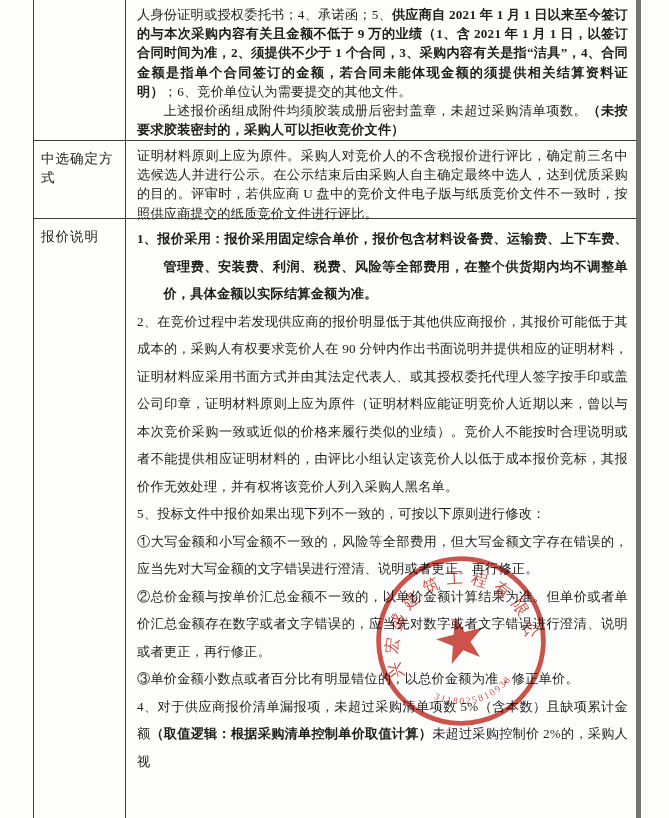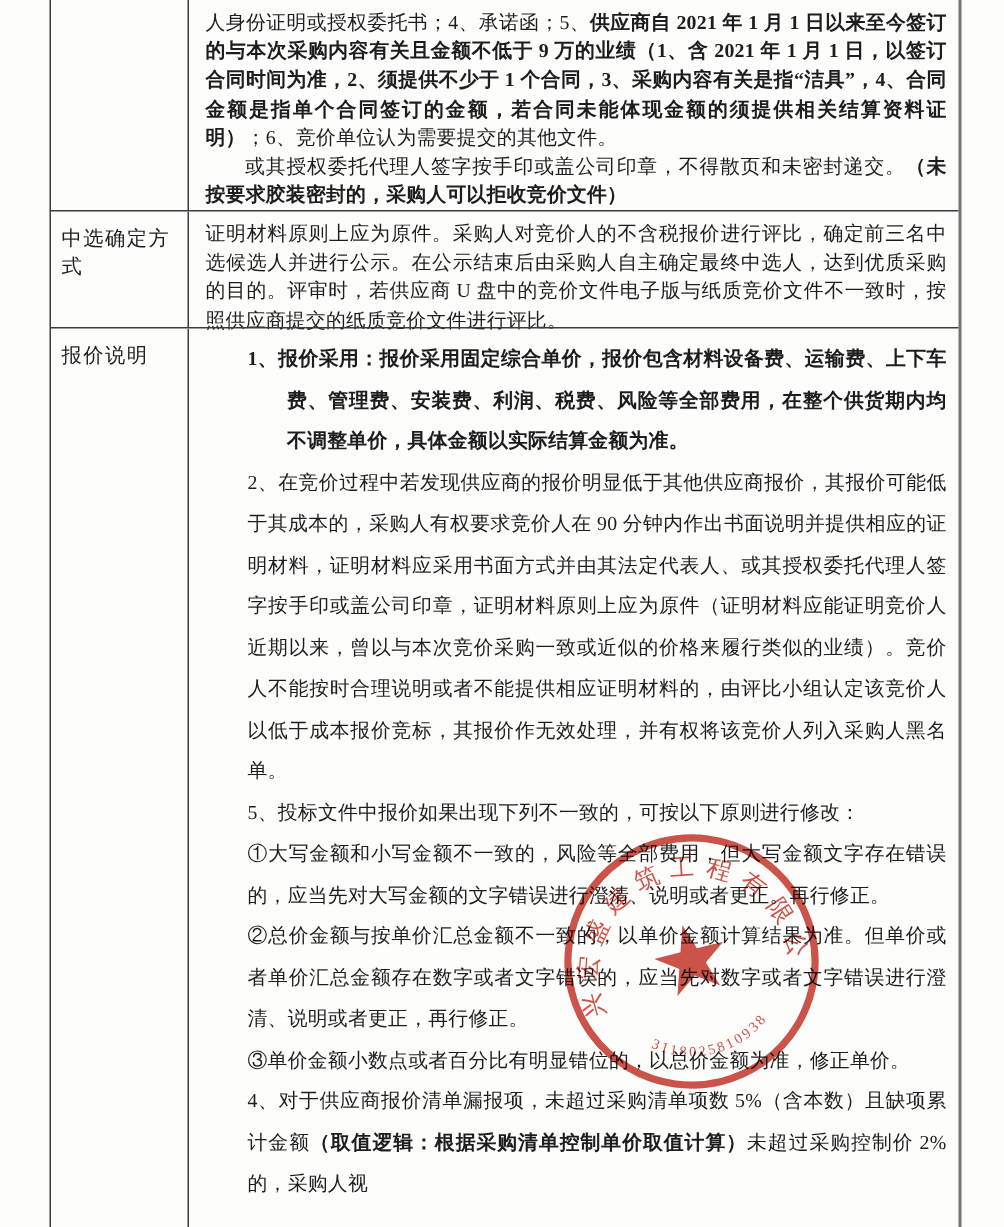--- a/index.html
+++ b/index.html
@@ -8,28 +8,28 @@
     font-family:"Liberation Serif","DejaVu Serif",serif;
     color:#1d1d1d;
     position:relative;
   }
   .page { position:absolute; inset:0; background:#fdfdfc; }
 
   .doc-table {
     position:absolute; left:33px; top:0;
     width:608px; height:818px;
     border-left:1px solid #3c3c3c;
-    border-right:2px solid #737373;
+    border-right:5px solid #737373;
     display:flex; flex-direction:column;
   }
   .row { display:flex; align-items:stretch; }
   .row + .row { border-top:1px solid #3c3c3c; }
   .row-0 { height:140px; }
   .row-1 { height:78px; }
-  .row-2 { flex:1 1 auto; overflow:hidden;gap:28px; }
+  .row-2 { flex:1 1 auto; overflow:hidden; }
 
   .label-cell {
     width:92px; flex:0 0 92px;
     border-right:1px solid #3c3c3c;
     padding:8px 7px;
     font-size:13.5px; line-height:19px; letter-spacing:1px;
   }
   .content-cell {
     flex:1 1 auto;
     padding:5px 8px 4px 11px;
@@ -57,21 +57,21 @@
 </head>
 <body>
 
 <div class="page">
 
   <div class="doc-table">
       <div class="row row-0">
         <div class="label-cell"></div>
         <div class="content-cell">
           <p><span>人身份证明或授权委托书；4、承诺函；5、</span><span class="b">供应商自 2021 年 1 月 1 日以来至今签订的与本次采购内容有关且金额不低于 9 万的业绩（1、含 2021 年 1 月 1 日，以签订合同时间为准，2、须提供不少于 1 个合同，3、采购内容有关是指“洁具”，4、合同金额是指单个合同签订的金额，若合同未能体现金额的须提供相关结算资料证明）</span><span>；6、竞价单位认为需要提交的其他文件。</span></p>
-          <p class="indent2"><span>或其授权委托代理人签字按手印或盖公司印章，不得散页和未密封递交。</span><span class="b">（未按要求胶装密封的，采购人可以拒收竞价文件）</span></p>
+          <p class="indent2"><span>上述报价函组成附件均须胶装成册后密封盖章，未超过采购清单项数。</span><span class="b">（未按要求胶装密封的，采购人可以拒收竞价文件）</span></p>
         </div>
       </div>
       <div class="row row-1">
         <div class="label-cell">中选确定方式</div>
         <div class="content-cell">
           <p><span>证明材料原则上应为原件。采购人对竞价人的不含税报价进行评比，确定前三名中选候选人并进行公示。在公示结束后由采购人自主确定最终中选人，达到优质采购的目的。评审时，若供应商 U 盘中的竞价文件电子版与纸质竞价文件不一致时，按照供应商提交的纸质竞价文件进行评比。</span></p>
         </div>
       </div>
       <div class="row row-2">
         <div class="label-cell">报价说明</div>

